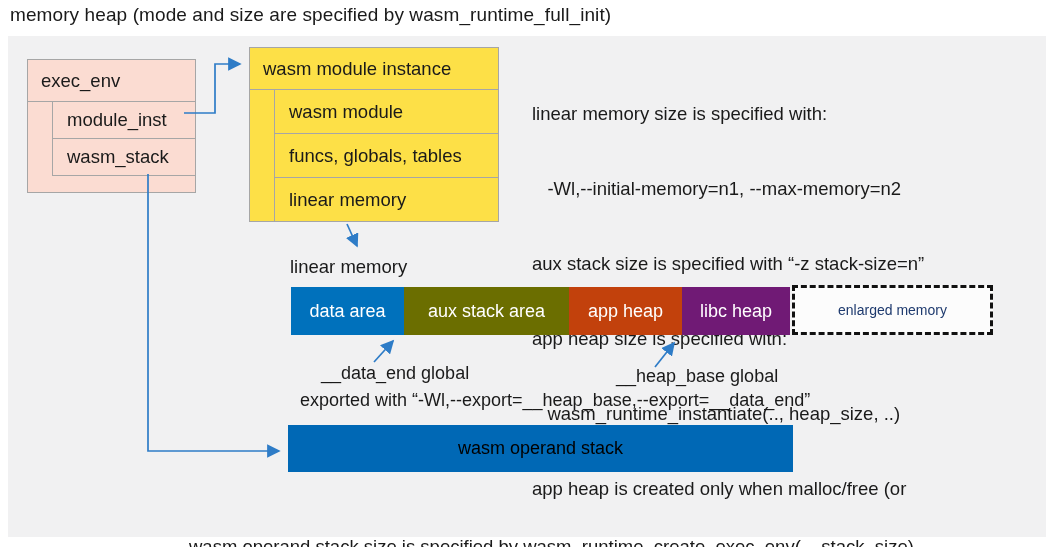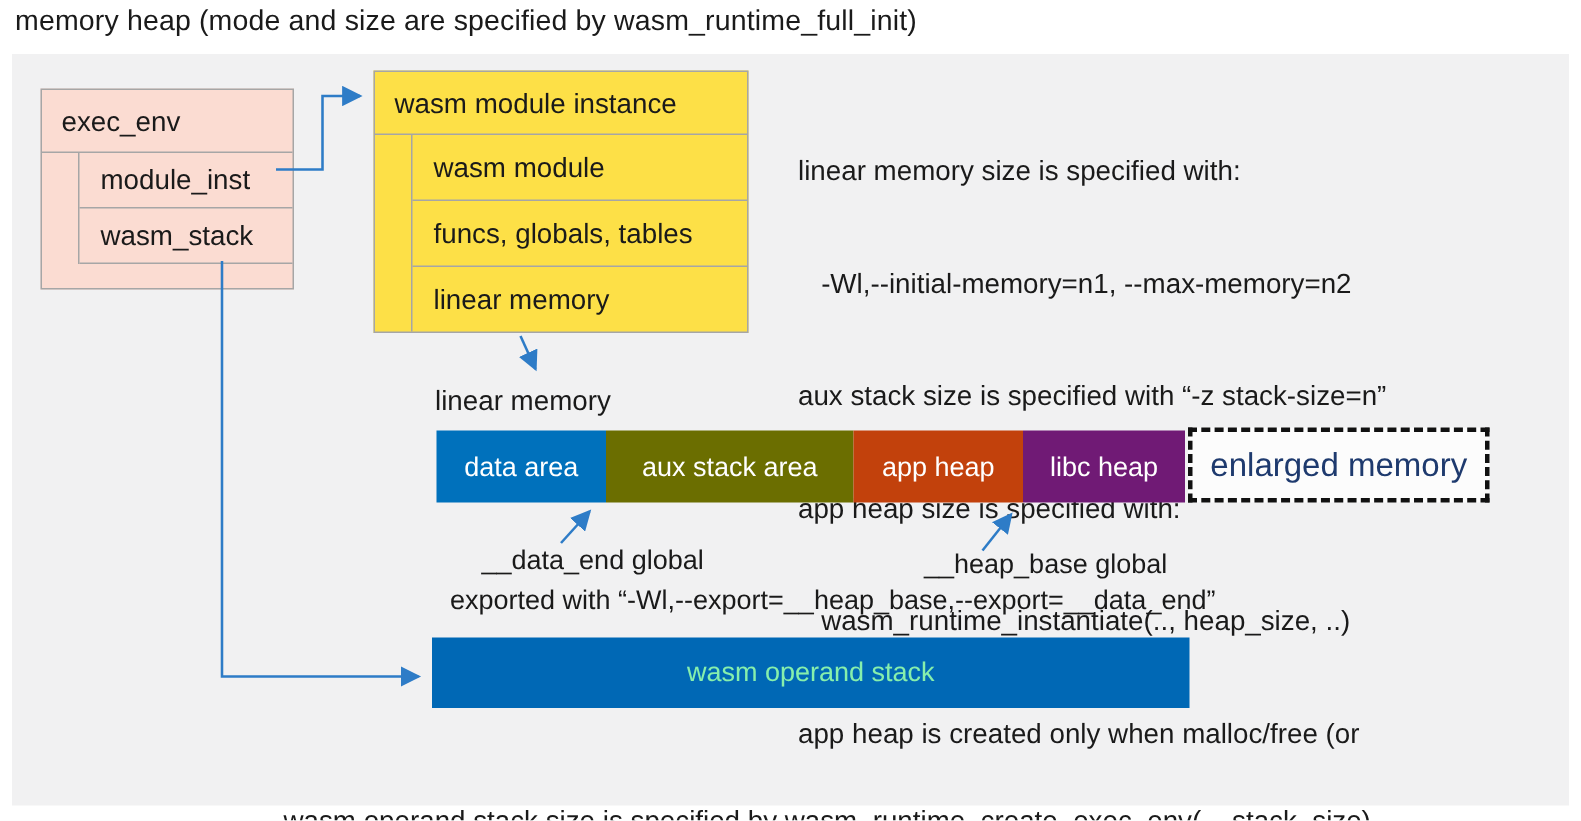--- a/index.html
+++ b/index.html
@@ -32,29 +32,29 @@
   #lm-label { position:absolute; left:290px; top:256px; font-size:18.5px; }
 
   #lm-bar { position:absolute; left:291px; top:287px; height:48px; display:flex; }
   .seg { display:flex; align-items:center; justify-content:center; color:#ffffff; font-size:18px; }
   .seg-0 { width:113px; }
   .seg-1 { width:165px; }
   .seg-2 { width:113px; }
   .seg-3 { width:108px; }
 
   #enlarged { position:absolute; left:792px; top:285px; width:201px; height:50px; background:#fcfcfc;
-              border:3px dashed #111111; display:flex; align-items:center; justify-content:center; font-size:22px; }
+              border:3px dashed #111111; display:flex; align-items:center; justify-content:center; font-size:14px; }
 
   .ann { position:absolute; font-size:18px; }
   #ann-data-end { left:321px; top:363px; }
   #ann-heap-base { left:598px; top:366px;margin-left:18px; }
   #ann-exported { left:300px; top:390px; }
 
   #operand-bar { position:absolute; left:288px; top:425px; width:505px; height:47px;
-                 display:flex; align-items:center; justify-content:center; color:#86efac; font-size:18px; }
+                 display:flex; align-items:center; justify-content:center; color:#000000; font-size:18px; }
 
   #bottom-note { position:absolute; left:189px; top:479px; font-size:18.5px; line-height:27px; white-space:pre-wrap; }
 
   #arrow-layer { position:absolute; left:0; top:0; width:1054px; height:547px; pointer-events:none; }
   .conn { fill:none; stroke:#2e7cc7; stroke-width:1.7; }
 </style>
 </head>
 <body>
 
 <div id="canvas">

